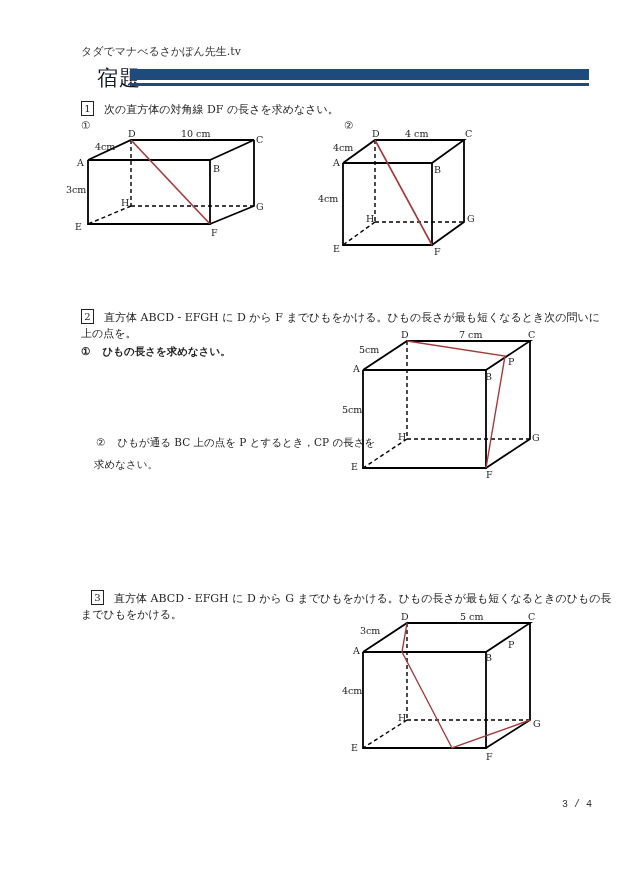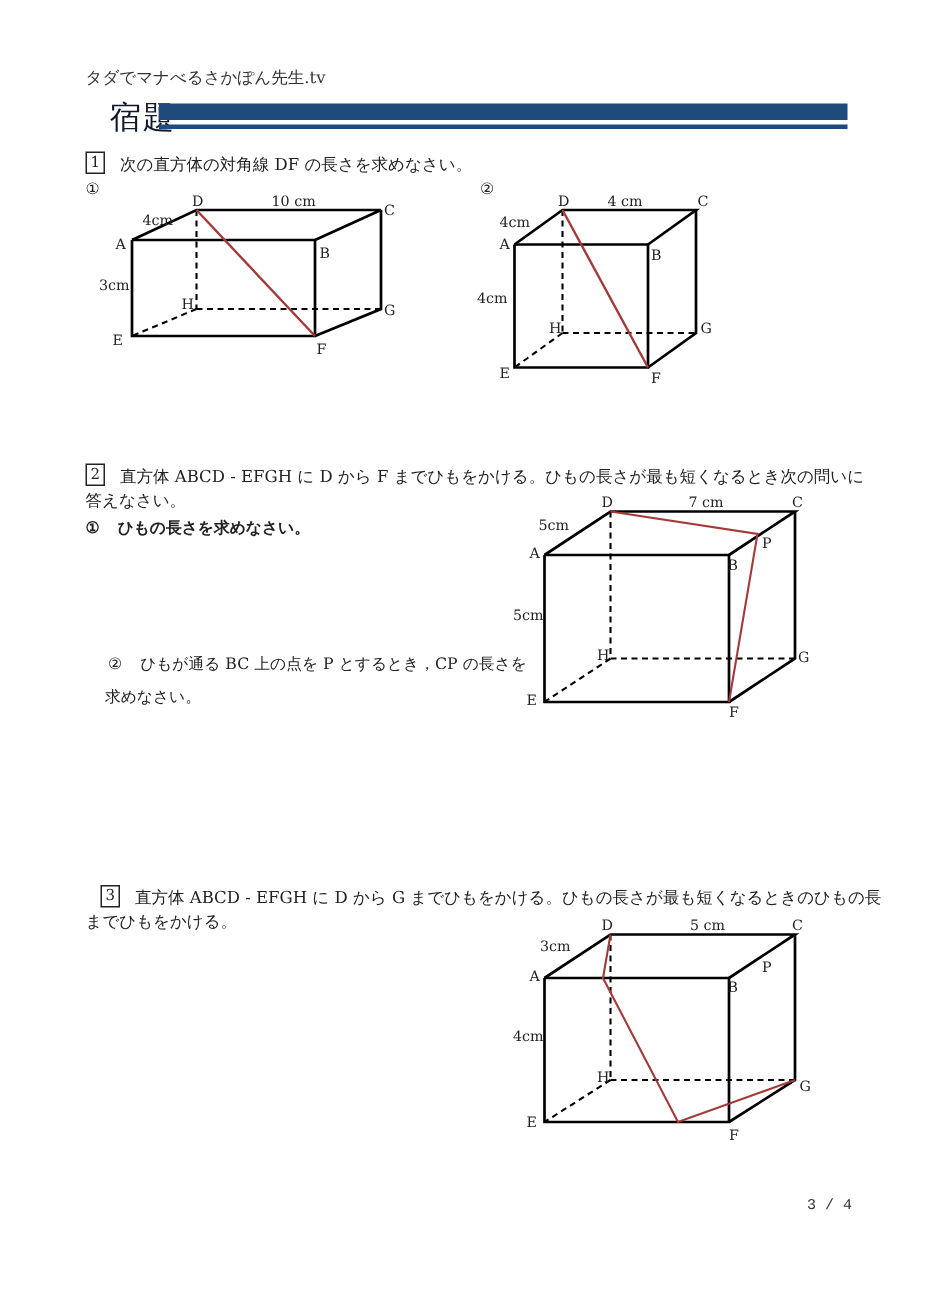--- a/index.html
+++ b/index.html
@@ -1,18 +1,18 @@
 <!DOCTYPE html>
 <html><head>
 <meta charset="utf-8">
 <style>
   html, body { margin:0; padding:0; background:#ffffff; }
   body { width:620px; height:877px; position:relative; overflow:hidden;
          font-family:"DejaVu Serif", "Liberation Serif", serif; color:#222; }
-  .abs { position:absolute; white-space:nowrap; }
+  .abs { position:absolute; white-space:nowrap;margin-left:24px; }
   .site { left:57px; top:44px; font-size:11px; color:#333; }
   .title { left:73px; top:64px; font-size:21px; color:#0f172a; font-family:"DejaVu Sans", sans-serif; letter-spacing:1px; }
   .bar-thick { left:106px; top:69px; width:459px; height:11px; background:#1f4a7c; }
   .bar-thin { left:106px; top:83px; width:459px; height:3px; background:#1f4a7c; }
   .qnum { display:inline-block; width:11px; height:13px; border:1px solid #222; text-align:center;
           font-size:10px; line-height:13px; margin-right:10px; vertical-align:middle; }
   .qtext { font-size:11px; color:#222; }
   .sub { font-size:10.5px; color:#222; }
   svg { position:absolute; left:0; top:0; }
   .pn { left:538px; top:799px; font-size:10px; color:#333;font-family:Liberation Mono, monospace; }
@@ -27,21 +27,21 @@
 
 <div class="abs" style="left:57px; top:98px;">
   <span class="qnum">1</span><span class="qtext">次の直方体の対角線 DF の長さを求めなさい。</span>
 </div>
 <div class="abs sub" style="left:57px; top:119px;">①</div>
 <div class="abs sub" style="left:320px; top:119px;">②</div>
 
 <div class="abs" style="left:57px; top:306px;">
   <span class="qnum">2</span><span class="qtext">直方体 ABCD - EFGH に D から F までひもをかける。ひもの長さが最も短くなるとき次の問いに</span>
 </div>
-<div class="abs qtext" style="left:57px; top:326px;">答えなさい。</div>
+<div class="abs qtext" style="left:57px; top:326px;">上の点を。</div>
 <div class="abs sub" style="left:57px; top:345px;font-weight:bold;">
   <span>①</span><span style="margin-left:12px">ひもの長さを求めなさい。</span>
 </div>
 <div class="abs sub" style="left:72px; top:436px;">
   <span>②</span><span style="margin-left:12px">ひもが通る BC 上の点を P とするとき，CP の長さを</span>
 </div>
 <div class="abs sub" style="left:70px; top:458px;text-align:center;">求めなさい。</div>
 
 <div class="abs" style="left:57px; top:587px;padding-left:10px;">
   <span class="qnum">3</span><span class="qtext">直方体 ABCD - EFGH に D から G までひもをかける。ひもの長さが最も短くなるときのひもの長</span>

